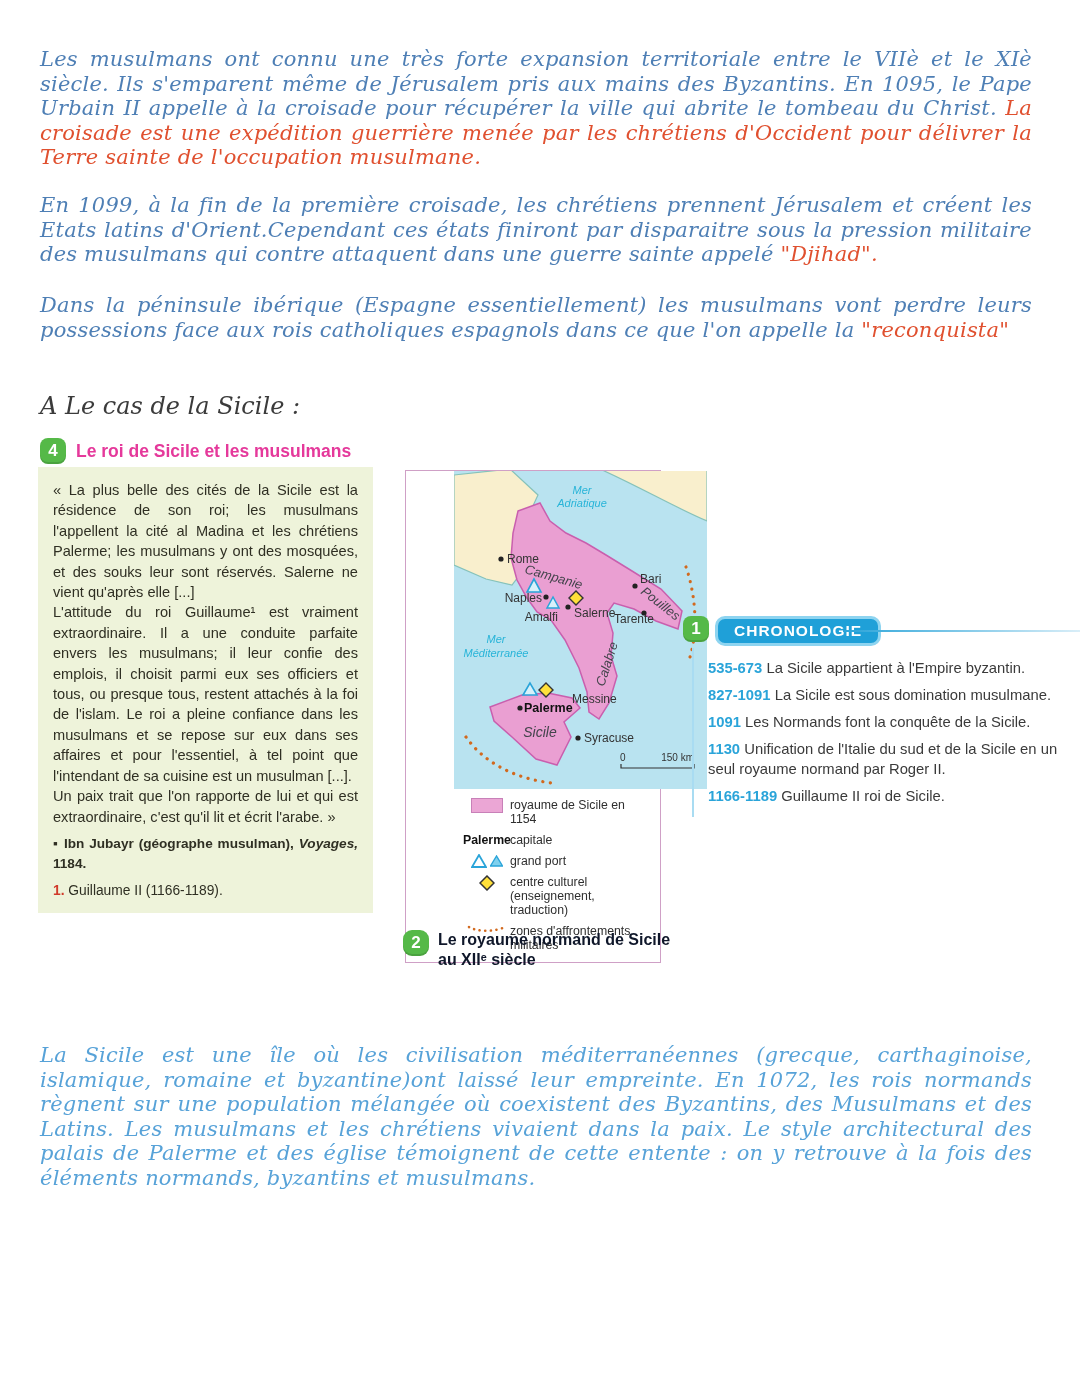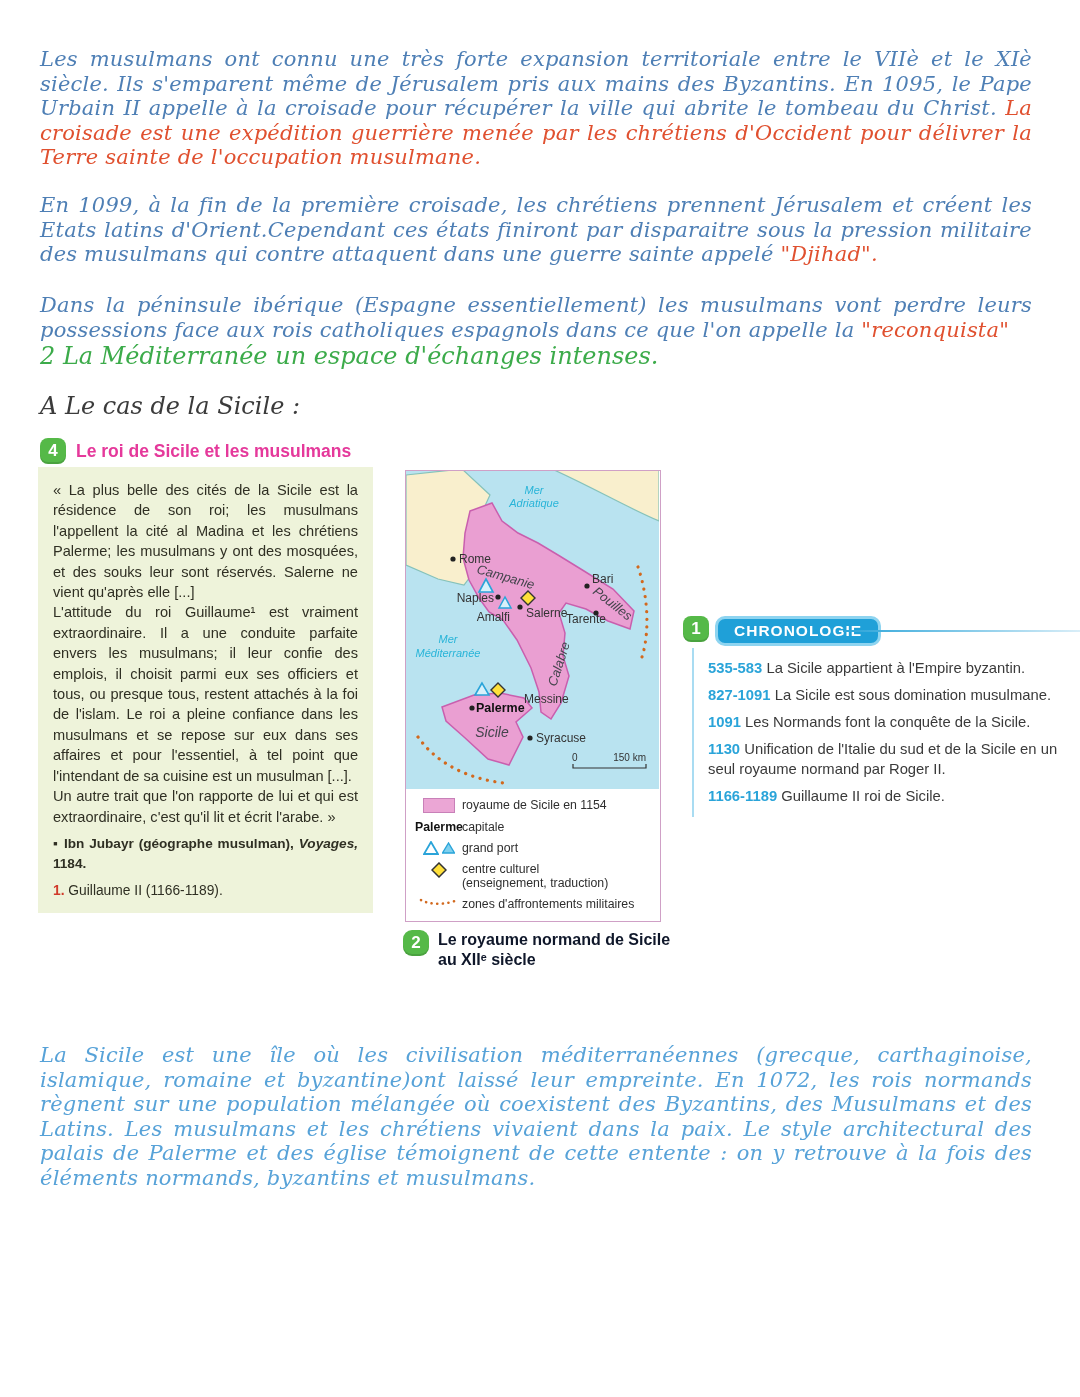--- a/index.html
+++ b/index.html
@@ -23,21 +23,21 @@
   .doc4-head{position:absolute;left:40px;top:438px;display:flex;align-items:center;gap:10px;}
   .doc4-title{color:#e5399b;font-weight:bold;font-size:17.5px;}
   .doc4-box{position:absolute;left:38px;top:467px;width:335px;box-sizing:border-box;
             background:#eef3da;padding:13px 15px 12px 15px;color:#2f2f23;}
   .doc4-box p{margin:0;font-size:14.6px;line-height:20.4px;text-align:justify;}
   .doc4-src{margin-top:7px !important;font-weight:bold;font-size:13.6px !important;}
   .doc4-note{margin-top:6px !important;font-size:13.8px !important;}
   .doc4-note .num{color:#d03a2a;font-weight:bold;}
   
   .map-box{position:absolute;left:405px;top:470px;width:256px;background:#fff;
-           border:1.5px solid #cfa0c6;box-sizing:border-box;}
+           border:1.5px solid #cfa0c6;box-sizing:border-box;padding-left:48px;}
   .map-box svg{display:block;}
   .legend{padding:9px 10px 10px 10px;}
   .leg-row{display:flex;align-items:flex-start;margin-bottom:7px;font-size:12.3px;color:#2f2f2f;}
   .leg-ico{width:46px;flex:0 0 46px;display:flex;align-items:center;justify-content:center;gap:3px;}
   .leg-swatch{width:30px;height:13px;background:#eba6d5;border:1px solid #c880b8;}
   .leg-cap{font-weight:bold;font-size:12.3px;color:#111;}
   .map-caption{position:absolute;left:403px;top:930px;display:flex;gap:9px;align-items:flex-start;}
   .map-caption .txt{color:#0f172a;font-weight:bold;font-size:16px;line-height:20px;}
   
   .chrono{position:absolute;left:683px;top:616px;width:397px;}
@@ -56,31 +56,30 @@
 <body>
 
 <div class="page">
 
   <p class="hand" style="top:26px;"><span class="blue">Les musulmans ont connu une très forte expansion territoriale entre le VIIè et le XIè siècle. Ils s'emparent même de Jérusalem pris aux mains des Byzantins. En 1095, le Pape Urbain II appelle à la croisade pour récupérer la ville qui abrite le tombeau du Christ. </span><span class="red">La croisade est une expédition guerrière menée par les chrétiens d'Occident pour délivrer la Terre sainte de l'occupation musulmane.</span></p>
 
   <p class="hand" style="top:172px;"><span class="blue">En 1099, à la fin de la première croisade, les chrétiens prennent Jérusalem et créent les Etats latins d'Orient.Cependant ces états finiront par disparaitre sous la pression militaire des musulmans qui contre attaquent dans une guerre sainte appelé </span><span class="red">"Djihad".</span></p>
 
   <p class="hand" style="top:272px;"><span class="blue">Dans la péninsule ibérique (Espagne essentiellement) les musulmans vont perdre leurs possessions face aux rois catholiques espagnols dans ce que l'on appelle la </span><span class="red">"reconquista"</span></p>
 
-  <div class="h-green" style="top:342px;">2  La Méditerranée un espace d'échanges intenses.</div>
   <div class="h-dark" style="top:392px;">A Le cas de la Sicile :</div>
 
   <div class="doc4-head">
     <span class="badge">4</span>
     <span class="doc4-title">Le roi de Sicile et les musulmans</span>
   </div>
   <div class="doc4-box">
     <p>« La plus belle des cités de la Sicile est la résidence de son roi; les musulmans l'appellent la cité al Madina et les chrétiens Palerme; les musulmans y ont des mosquées, et des souks leur sont réservés. Salerne ne vient qu'après elle [...]</p>
     <p>L'attitude du roi Guillaume¹ est vraiment extraordinaire. Il a une conduite parfaite envers les musulmans; il leur confie des emplois, il choisit parmi eux ses officiers et tous, ou presque tous, restent attachés à la foi de l'islam. Le roi a pleine confiance dans les musulmans et se repose sur eux dans ses affaires et pour l'essentiel, à tel point que l'intendant de sa cuisine est un musulman [...].</p>
-    <p>Un autre trait que l'on rapporte de lui et qui est extraordinaire, c'est qu'il lit et écrit l'arabe. »</p>
+    <p>Un paix trait que l'on rapporte de lui et qui est extraordinaire, c'est qu'il lit et écrit l'arabe. »</p>
     <p class="doc4-src"><span>▪ Ibn Jubayr (géographe musulman), </span><span style="font-style:italic;">Voyages,</span><span> 1184.</span></p>
     <p class="doc4-note"><span class="num">1.</span><span> Guillaume II (1166-1189).</span></p>
   </div>
 
   <div class="map-box">
     <svg width="253" height="318" viewBox="0 0 253 318">
       <rect x="0" y="0" width="253" height="318" fill="#b9e3f0"></rect>
       <path d="M0,4 L56,-2 L84,24 L72,50 L62,80 L70,98 L58,114 L32,108 L0,94 Z" fill="#f9efcd" stroke="#86c2ba" stroke-width="1.2"></path>
       <path d="M146,-2 L253,-2 L253,50 C220,36 190,18 146,-2 Z" fill="#f9efcd" stroke="#86c2ba" stroke-width="1.2"></path>
       <path d="M64,40 L86,32 L96,50 L112,62 L132,72 L152,84 L178,100 L207,118 L228,140 L224,158 L202,150 L180,138 L160,132 L153,142 L159,162 L157,185 L163,205 L155,232 L145,248 L135,241 L133,221 L125,197 L111,169 L97,149 L83,141 L73,127 L63,109 L57,87 L59,62 Z" fill="#ea9fd2" stroke="#c95fae" stroke-width="1.5"></path>
@@ -179,21 +178,21 @@
     <span class="txt"><span>Le royaume normand de Sicile</span><br><span>au XIIᵉ siècle</span></span>
   </div>
 
   <div class="chrono">
     <div class="chrono-head">
       <span class="badge">1</span>
       <span class="chrono-bubble">CHRONOLOGIE</span>
       <span class="chrono-rule"></span>
     </div>
     <div class="chrono-body">
-      <div class="chrono-entry"><span class="chrono-date">535-583</span><span> La Sicile appartient à l'Empire byzantin.</span></div>
+      <div class="chrono-entry"><span class="chrono-date">535-673</span><span> La Sicile appartient à l'Empire byzantin.</span></div>
       <div class="chrono-entry"><span class="chrono-date">827-1091</span><span> La Sicile est sous domination musulmane.</span></div>
       <div class="chrono-entry"><span class="chrono-date">1091</span><span> Les Normands font la conquête de la Sicile.</span></div>
       <div class="chrono-entry"><span class="chrono-date">1130</span><span> Unification de l'Italie du sud et de la Sicile en un seul royaume normand par Roger II.</span></div>
       <div class="chrono-entry"><span class="chrono-date">1166-1189</span><span> Guillaume II roi de Sicile.</span></div>
     </div>
   </div>
 
   <p class="hand hand-light" style="top:1022px;">La Sicile est une île où les civilisation méditerranéennes (grecque, carthaginoise, islamique, romaine et byzantine)ont laissé leur empreinte. En 1072, les rois normands règnent sur une population mélangée où coexistent des Byzantins, des Musulmans et des Latins. Les musulmans et les chrétiens vivaient dans la paix. Le style architectural des palais de Palerme et des église témoignent de cette entente : on y retrouve à la fois des éléments normands, byzantins et musulmans.</p>
 
 </div>

